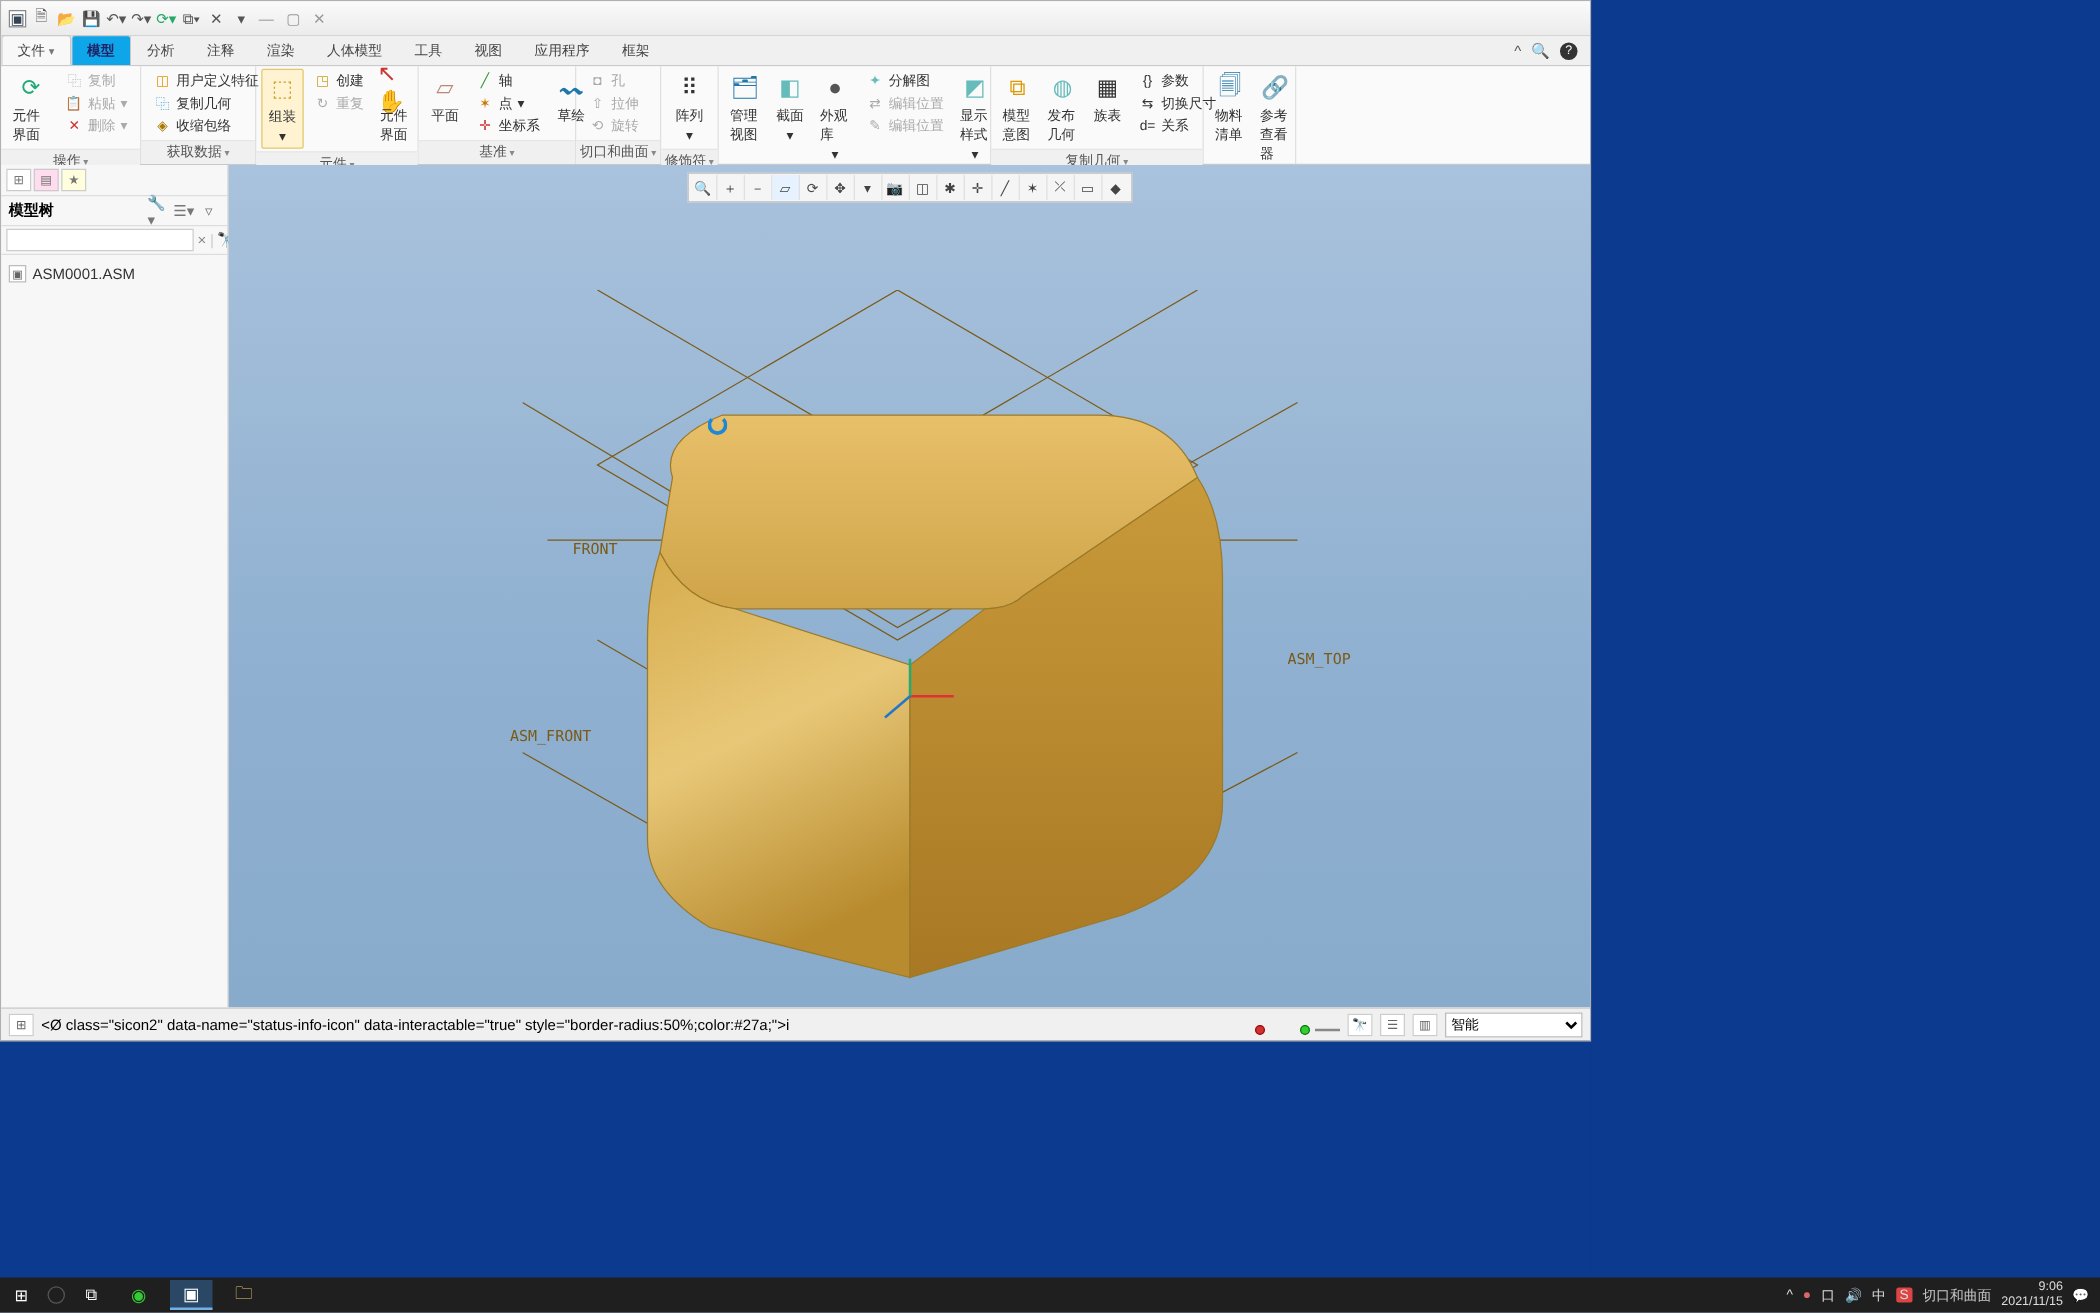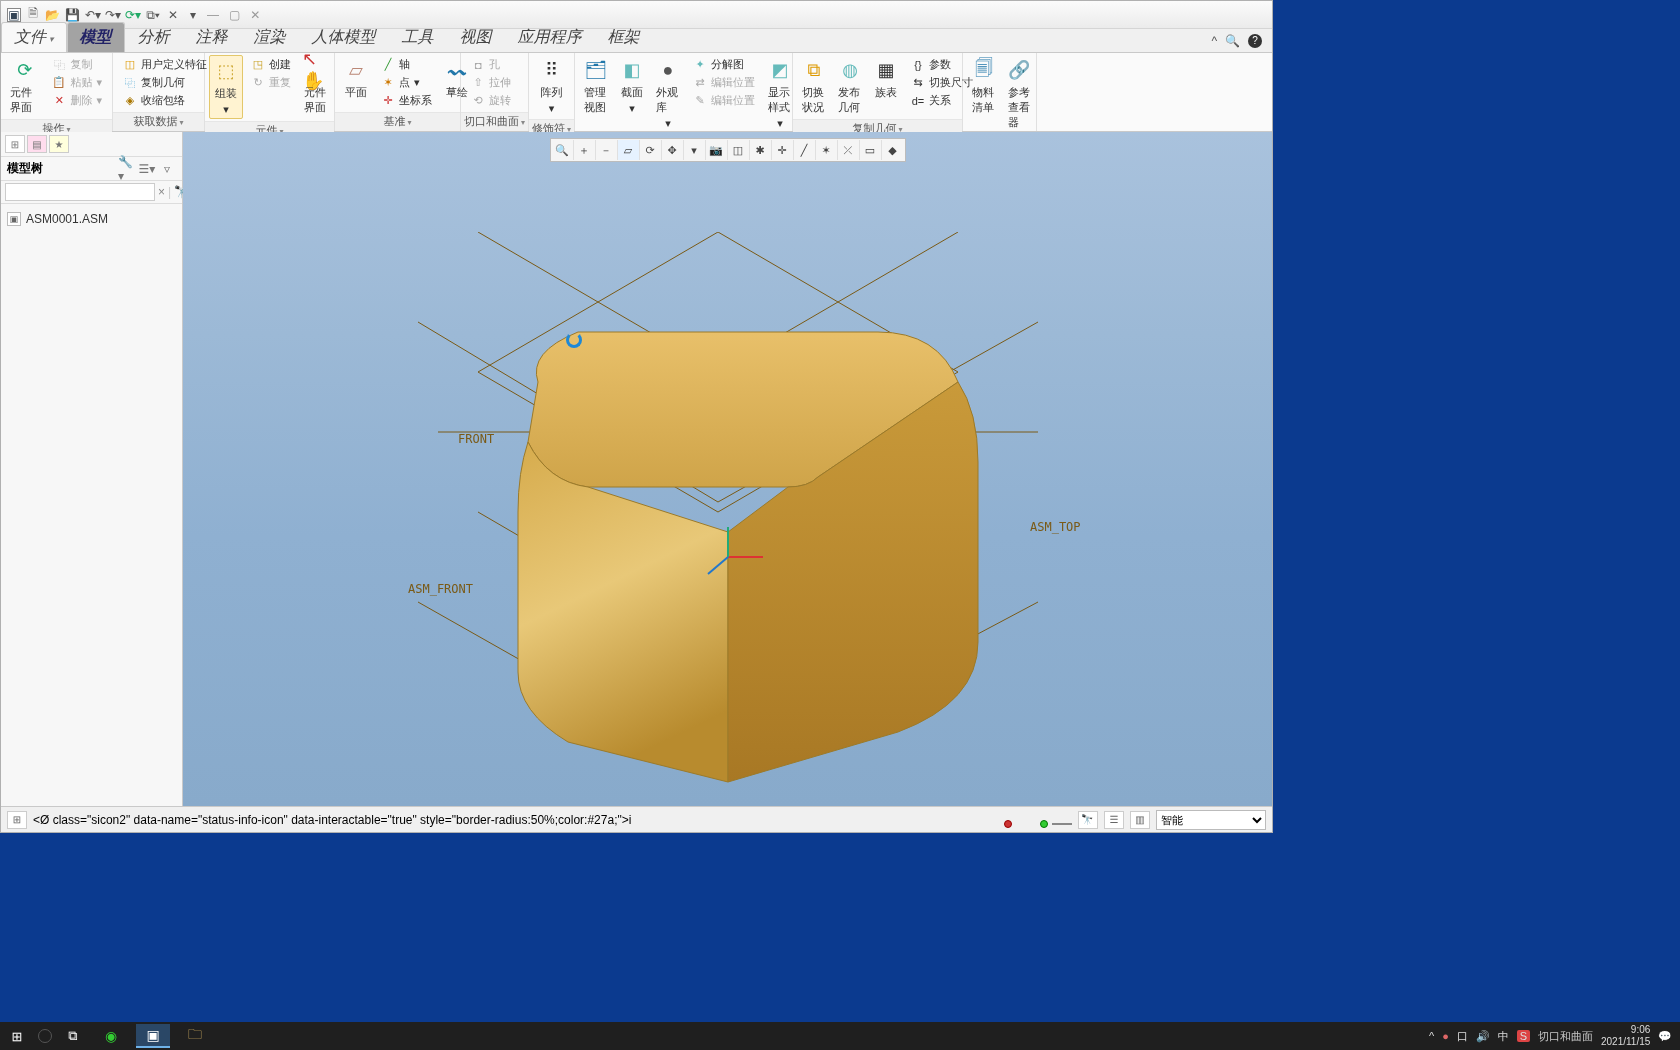--- a/index.html
+++ b/index.html
@@ -7,24 +7,24 @@
 .app-window { position: absolute; left: 0; top: 0; width: 1273px; height: 833px; background: #f0f0f0; border: 1px solid #b0b0b0; }
 
 .title-bar { height: 28px; background: linear-gradient(#fbfbfb,#ebebeb); display: flex; align-items: center; border-bottom: 1px solid #d5d5d5; }
 .qat { display: flex; align-items: center; gap: 4px; padding: 0 6px; }
 .qat .ico { width: 16px; height: 16px; display: inline-flex; align-items: center; justify-content: center; font-size: 12px; color: #555; }
 .title-text { flex: 1; text-align: center; color: #6b6b6b; font-size: 12px; font-family: "SimSun", serif; letter-spacing: 0.5px; }
 .win-controls { display: flex; gap: 10px; padding-right: 10px; color: #999; }
 .win-controls span { font-size: 12px; }
 
 .tabs { display: flex; background: #f0f0f0; height: 24px; border-bottom: 1px solid #c9c9c9; align-items: flex-end; }
-.tab { padding: 4px 12px; font-size: 16px; color: #444; border: 1px solid transparent; border-bottom: none; cursor: default; font-style: italic; }
+.tab { padding: 4px 12px; font-size: 11px; color: #444; border: 1px solid transparent; border-bottom: none; cursor: default; }
 .tab.file { background: #f8f8f8; border-color: #c9c9c9; border-radius: 3px 3px 0 0; }
 .tab.file .caret::after { content: "▾"; font-size: 9px; margin-left: 3px; color: #777; }
-.tab.active { background: #a3a3a3; border-color: #c9c9c9; border-radius: 3px 3px 0 0; font-weight: bold; color: #226; }
+.tab.active { background: #0ea5e9; border-color: #c9c9c9; border-radius: 3px 3px 0 0; font-weight: bold; color: #226; }
 .tabs-right { margin-left: auto; display: flex; gap: 8px; padding: 4px 10px; color: #555; }
 
 .ribbon { display: flex; background: #fafafa; border-bottom: 1px solid #c9c9c9; height: 79px; }
 .group { border-right: 1px solid #e0e0e0; display: flex; flex-direction: column; position: relative; }
 .group-body { flex: 1; display: flex; align-items: flex-start; padding: 2px 4px; gap: 2px; }
 .group-label { text-align: center; font-size: 11px; color: #555; padding: 1px 0 2px; background: #f0f0f0; border-top: 1px solid #e6e6e6; }
 .group-label .caret::after { content: " ▾"; font-size: 8px; color: #888; }
 .big-btn { display: flex; flex-direction: column; align-items: center; justify-content: center; padding: 2px 5px; min-width: 34px; font-size: 11px; color: #333; gap: 2px; }
 .big-btn .bicon { width: 28px; height: 26px; display: flex; align-items: center; justify-content: center; font-size: 18px; }
 .big-btn.active { background: #fff3d1; border: 1px solid #e3c76a; border-radius: 2px; }
@@ -257,21 +257,21 @@
         </div>
         <div class="big-btn"><span class="bicon" style="color:#6bb;">◩</span><span>显示样式</span>▾</div>
       </div>
       <div class="group-label"><span>模型显示</span><span class="caret"></span></div>
     </div>
 
     <div class="group" style="width:170px;">
       <div class="group-body">
         <div class="big-btn">
             <span class="bicon" style="color:#d90;">⧉</span>
-            <span>切换状况</span>
+            <span>模型意图</span>
           </div>
         <div class="big-btn">
             <span class="bicon" style="color:#6bb;">◍</span>
             <span>发布几何</span>
           </div>
         <div class="big-btn">
             <span class="bicon">▦</span>
             <span>族表</span>
           </div>
         <div class="stack">

